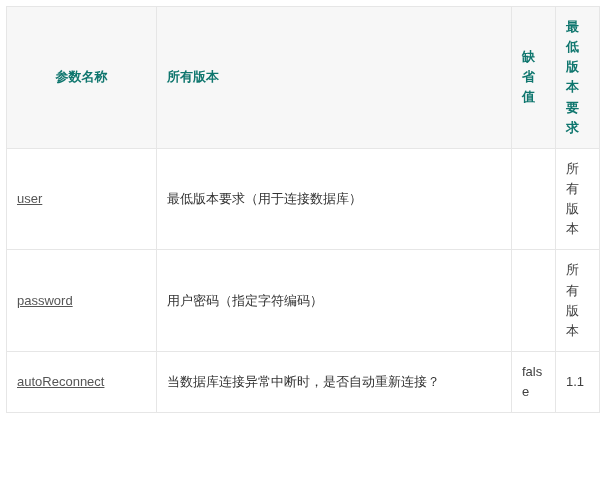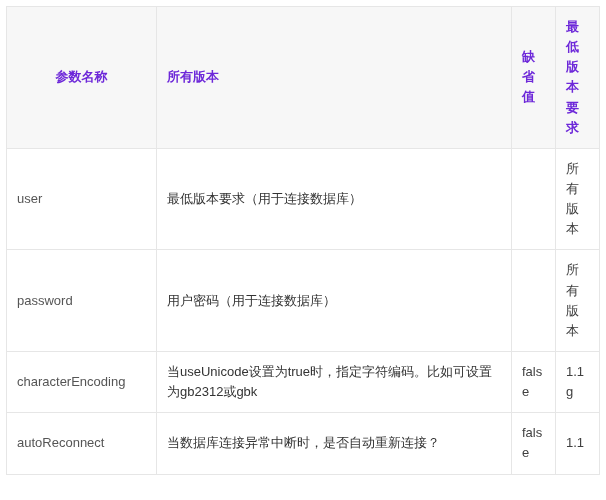--- a/index.html
+++ b/index.html
@@ -1,23 +1,23 @@
 <!DOCTYPE html>
 <html><head>
   <meta charset="utf-8">
   <style>
     * { margin: 0; padding: 0; box-sizing: border-box; }
     body { font-family: -apple-system, "Helvetica Neue", "PingFang SC", "Microsoft YaHei", sans-serif; background: #fff; padding: 6px; color: #333; font-size: 13px; }
     table { width: 100%; border-collapse: collapse; background: #fff; }
     th, td { padding: 10px 10px; text-align: left; vertical-align: middle; border: 1px solid #e6e6e6; line-height: 1.55; word-break: break-word; }
-    th { background: #f7f7f7; font-weight: 600; color: #6d28d9; }
+    th { background: #f7f7f7; font-weight: 600; color: #0f766e; }
     th.col-name { width: 150px; text-align: center; }
     th.col-default { width: 44px; }
     th.col-minver { width: 44px; }
-    td.col-name { color: #555; }
+    td.col-name { color: #555; text-decoration: underline; }
     td.col-default, td.col-minver { color: #404040; }
   </style>
 </head>
 <body>
 
 <table>
   <thead>
     <tr>
       <th class="col-name">参数名称</th>
       <th class="col-desc">所有版本</th>
@@ -27,29 +27,23 @@
   </thead>
   <tbody id="tbody">
       <tr>
         <td class="col-name">user</td>
         <td class="col-desc">最低版本要求（用于连接数据库）</td>
         <td class="col-default"></td>
         <td class="col-minver">所有版本</td>
       </tr>
       <tr>
         <td class="col-name">password</td>
-        <td class="col-desc">用户密码（用于连接数据库）</td>
+        <td class="col-desc">用户密码（指定字符编码）</td>
         <td class="col-default"></td>
         <td class="col-minver">所有版本</td>
-      </tr>
-      <tr>
-        <td class="col-name">characterEncoding</td>
-        <td class="col-desc">当useUnicode设置为true时，指定字符编码。比如可设置为gb2312或gbk</td>
-        <td class="col-default">false</td>
-        <td class="col-minver">1.1g</td>
       </tr>
       <tr>
         <td class="col-name">autoReconnect</td>
         <td class="col-desc">当数据库连接异常中断时，是否自动重新连接？</td>
         <td class="col-default">false</td>
         <td class="col-minver">1.1</td>
       </tr>
     </tbody>
 </table>
 

